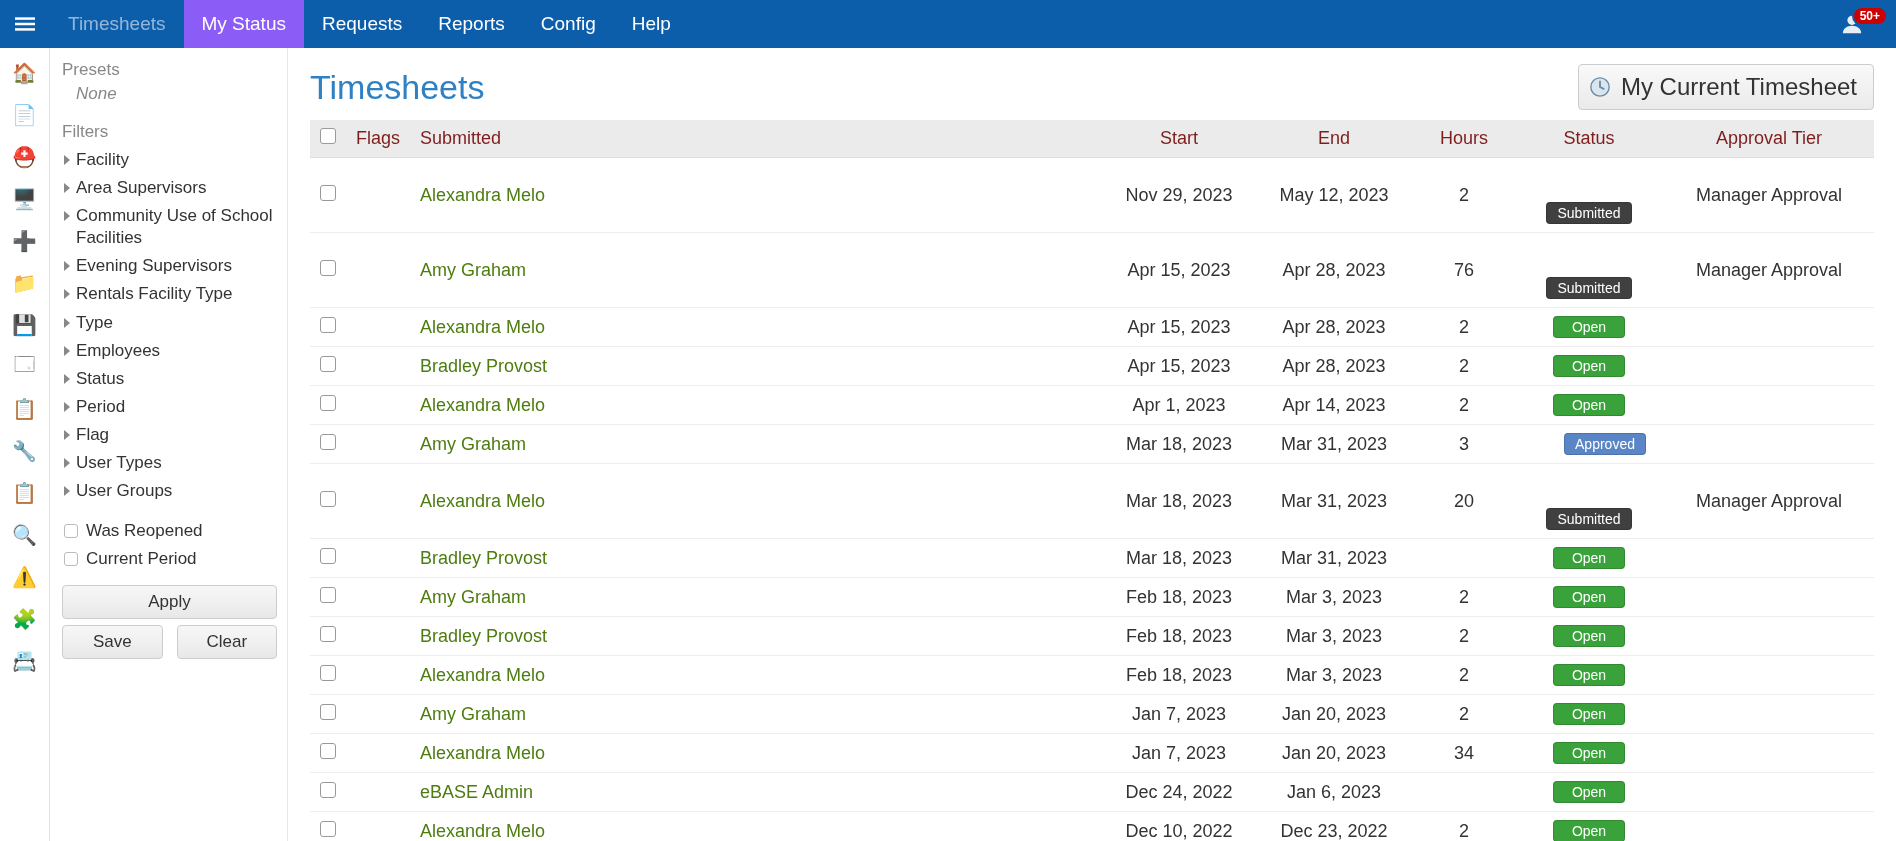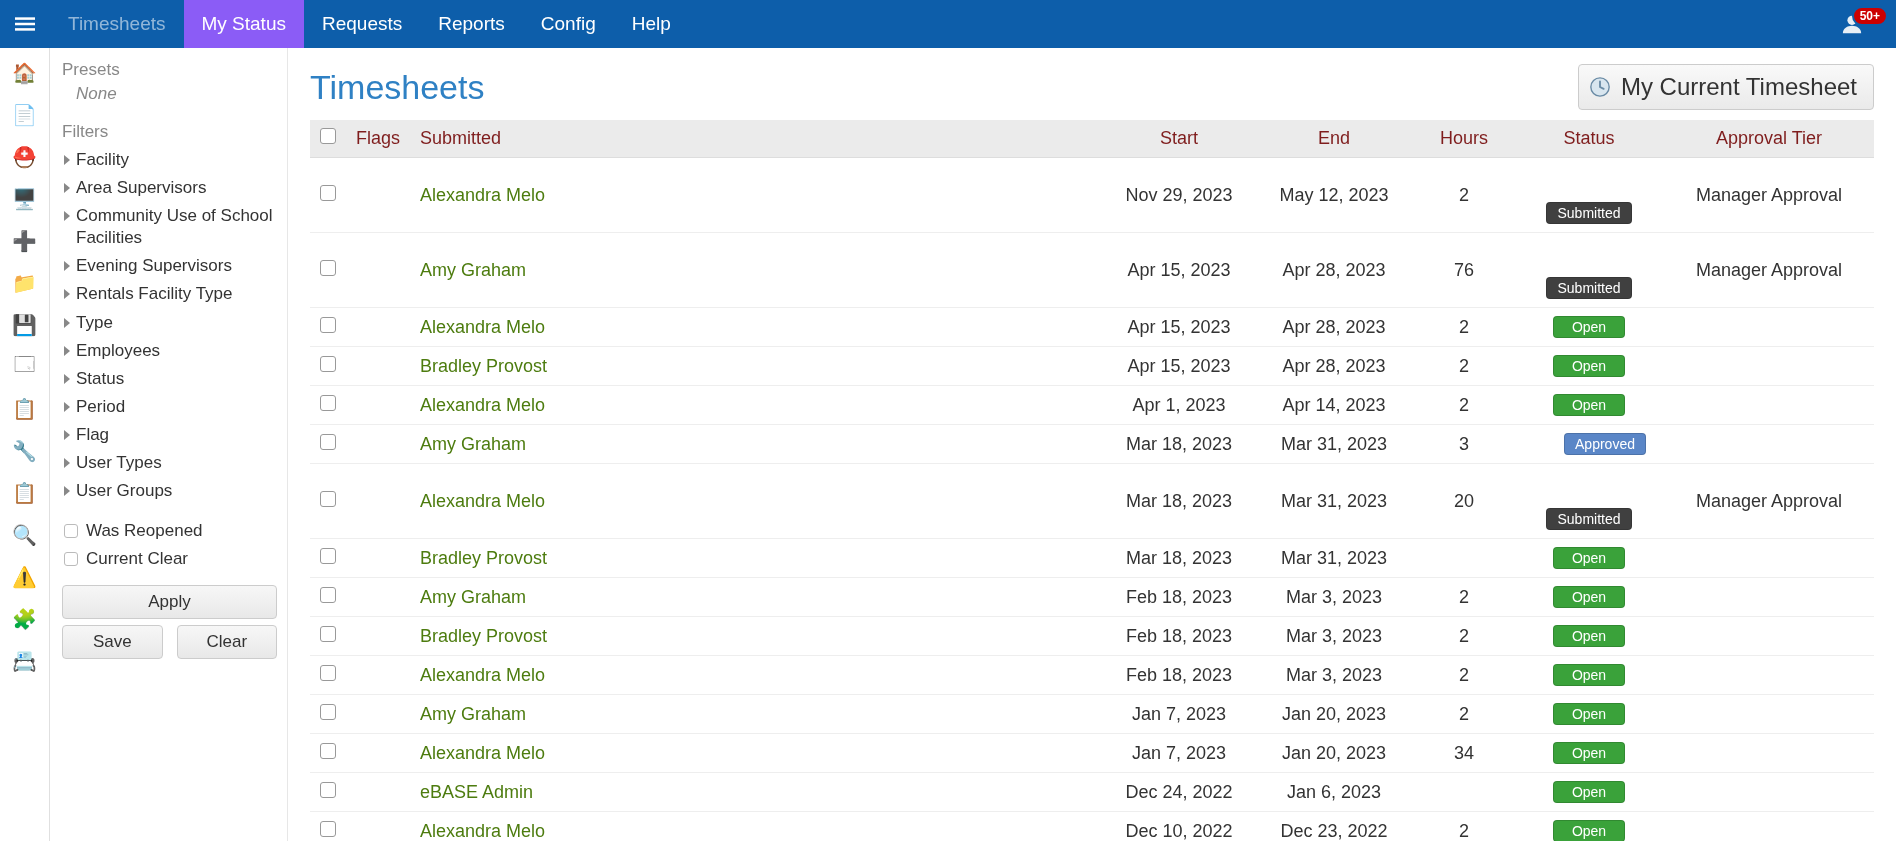--- a/index.html
+++ b/index.html
@@ -317,21 +317,21 @@
           <span>User Groups</span>
         </li>
       </ul>
     <ul class="filter-list" id="check-filters">
         <li>
           <span class="chk"></span>
           <span>Was Reopened</span>
         </li>
         <li>
           <span class="chk"></span>
-          <span>Current Clear</span>
+          <span>Current Period</span>
         </li>
       </ul>
     <div class="btn wide">Apply</div>
     <div class="btn-row">
       <div class="btn">Save</div>
       <div class="btn">Clear</div>
     </div>
   </div>
 
   <div class="content">

